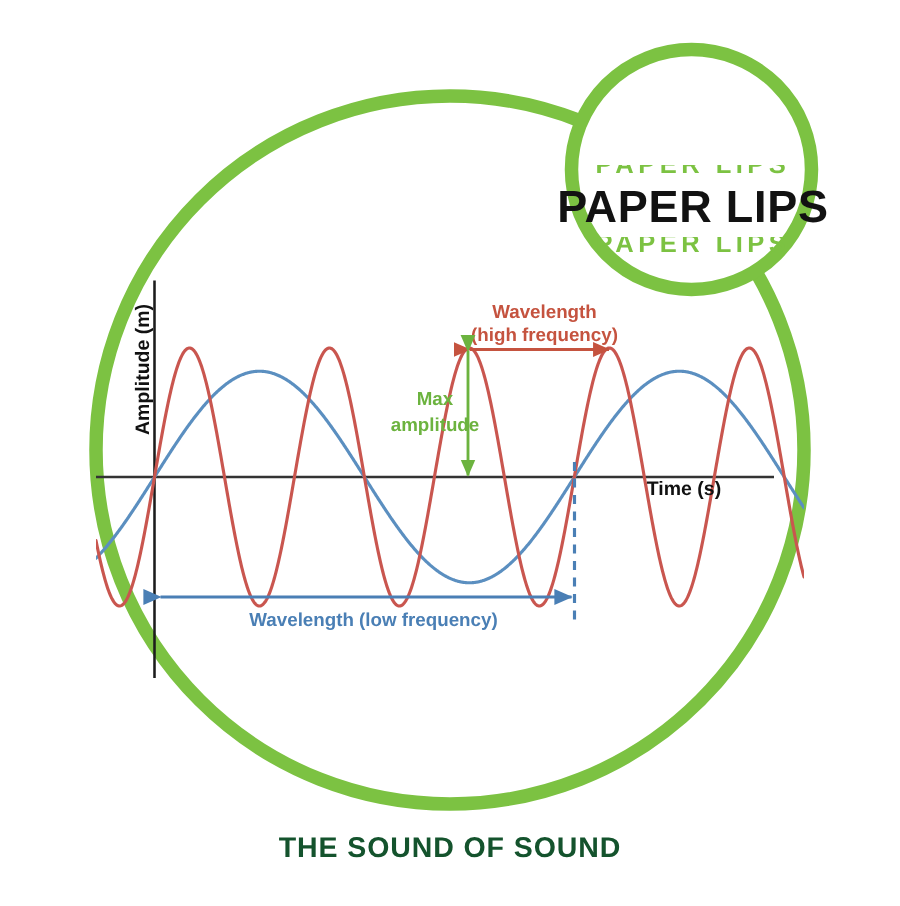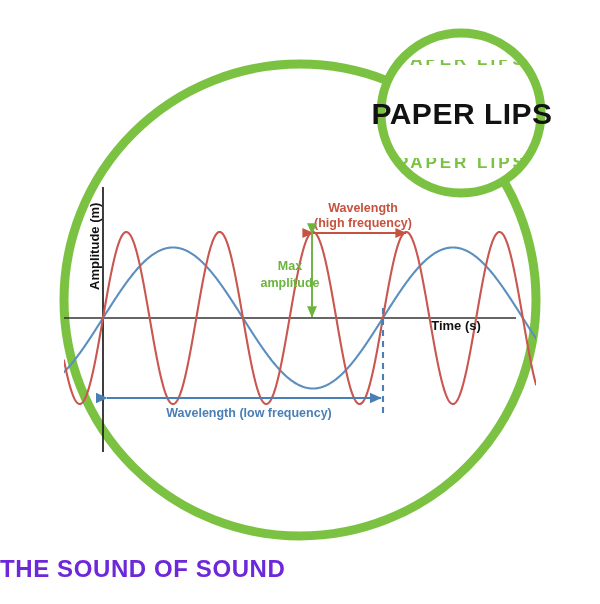--- a/index.html
+++ b/index.html
@@ -11,21 +11,21 @@
     position:relative;
   }
   #stage{position:absolute;left:0;top:0;width:600px;height:604px;}
   svg#figure{position:absolute;left:0;top:0;width:600px;height:604px;display:block;}
 
   
   .logo-wrap{
     position:absolute;
     left:378px;top:60px;width:168px;height:108px;
     display:flex;flex-direction:column;
-    align-items:center;justify-content:space-between;
+    align-items:center;justify-content:flex-end;
     pointer-events:auto;
   }
   .logo-ghost{
     font-family:"Liberation Sans",sans-serif;
     font-size:17px;
     letter-spacing:3.0px;
     font-weight:700;
     color:#7cc242;
     height:11px;
     line-height:11px;
@@ -50,26 +50,26 @@
     letter-spacing:0.5px;
     color:#121212;
     line-height:32px;
     white-space:nowrap;
   }
 
   
   .caption{
     position:absolute;
     left:0;top:555px;width:600px;
-    text-align:left;
+    text-align:center;
     font-family:"Liberation Sans",sans-serif;
-    font-size:24px;
+    font-size:19px;
     font-weight:700;
     letter-spacing:0.6px;
-    color:#6d28d9;
+    color:#14532d;
   }
 
   
   .lbl{font-family:"Liberation Sans",sans-serif;font-weight:700;}
   .lbl-axis{font-size:13px;fill:#111111;font-weight:700;}
   .lbl-red{font-size:12.5px;fill:#c5533f;font-weight:700;}
   .lbl-green{font-size:12.5px;fill:#6cb33f;font-weight:700;}
   .lbl-blue{font-size:12.5px;fill:#4a7fb5;font-weight:700;}
 </style>
 </head>

